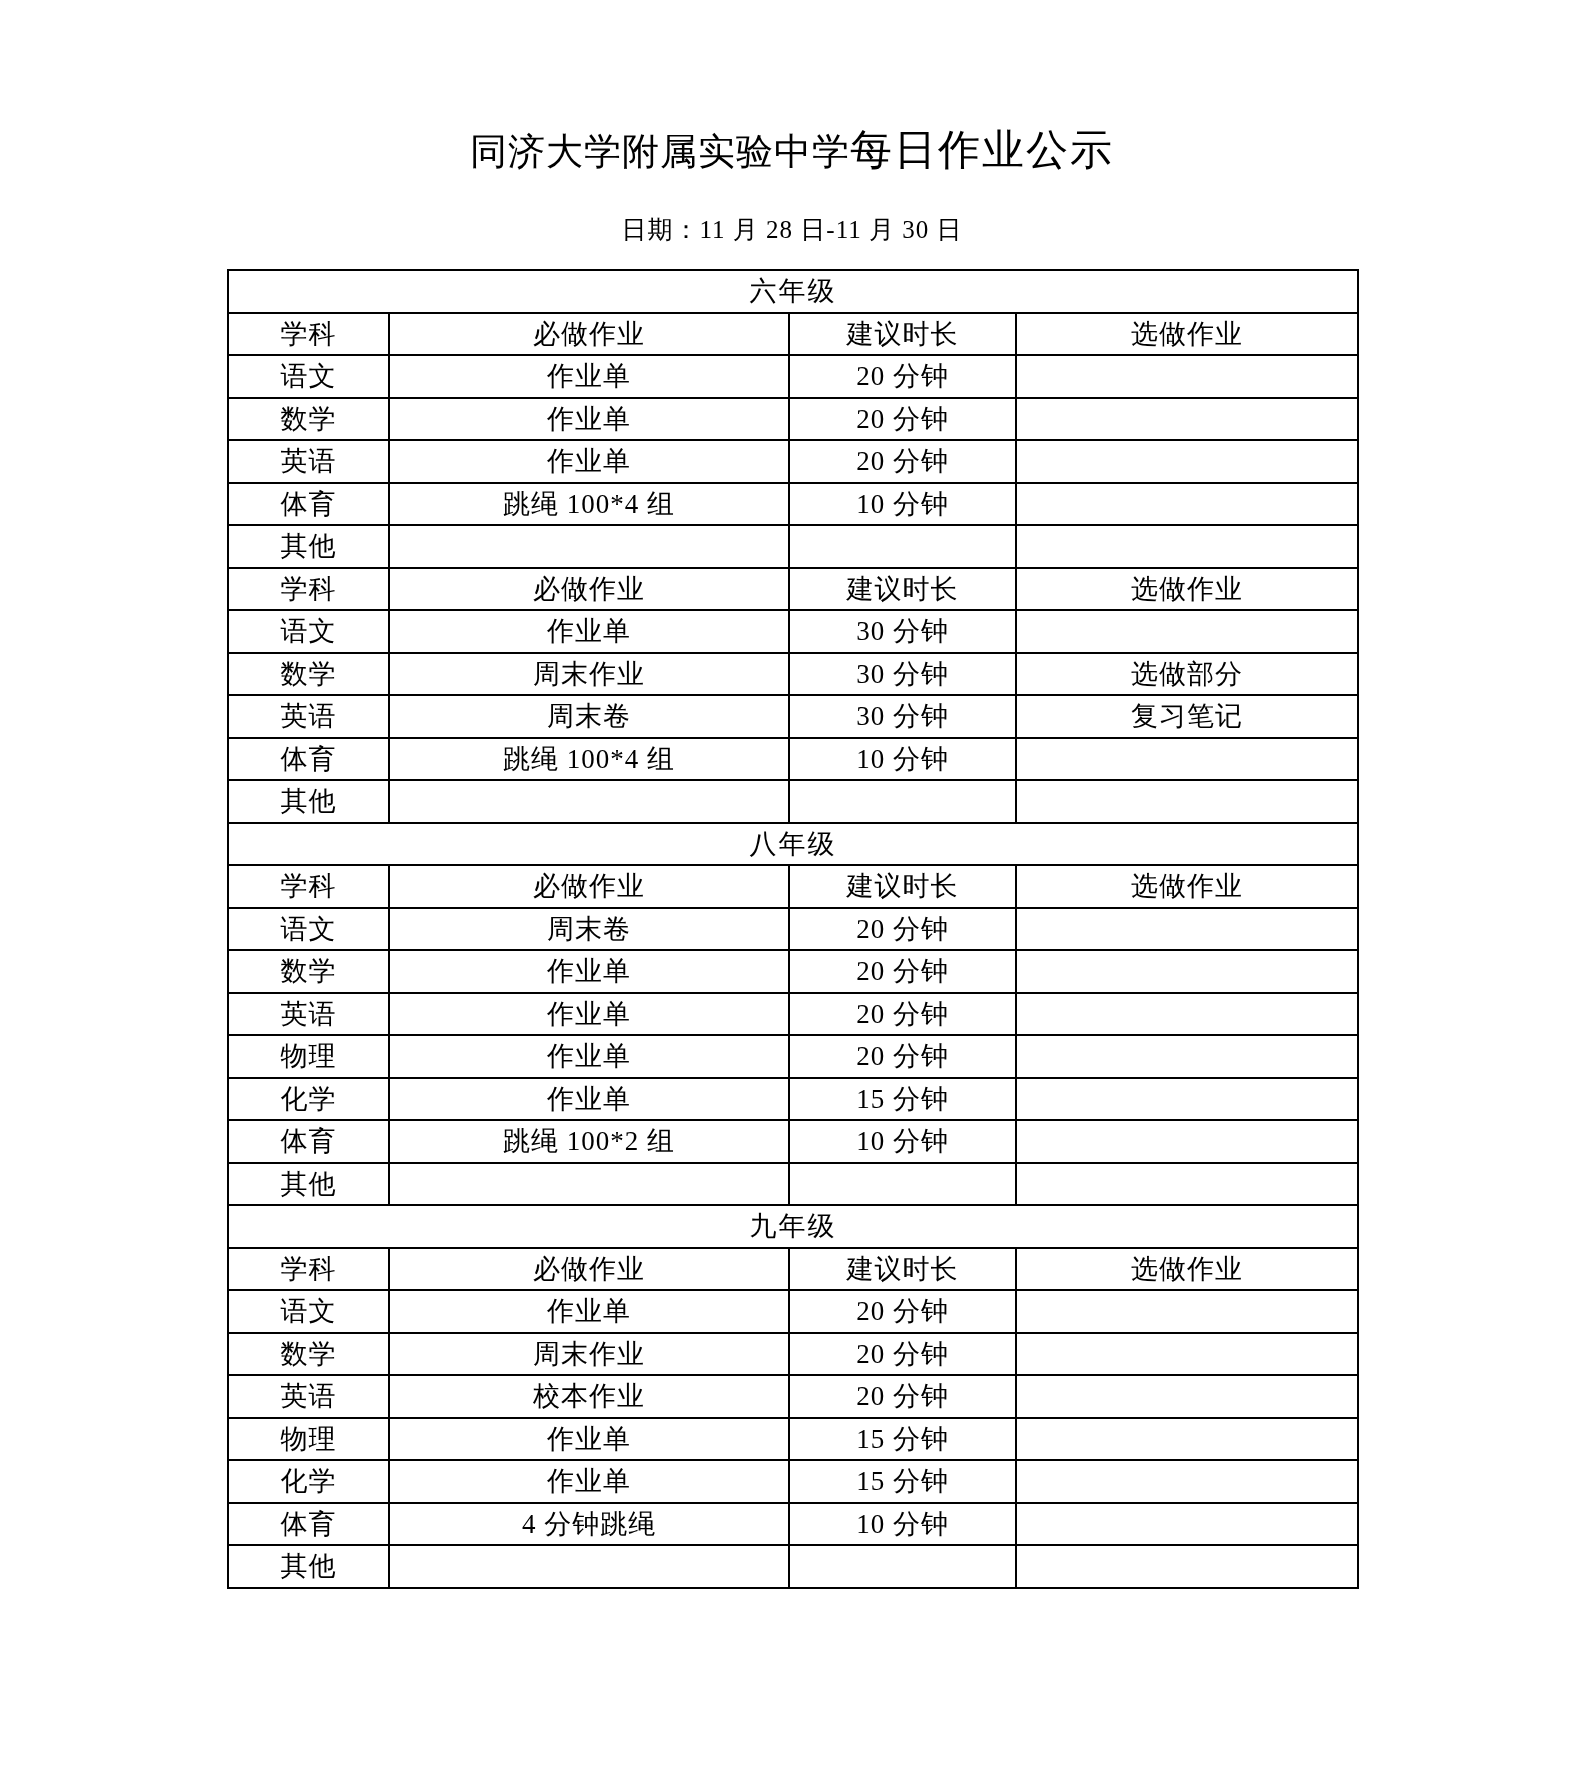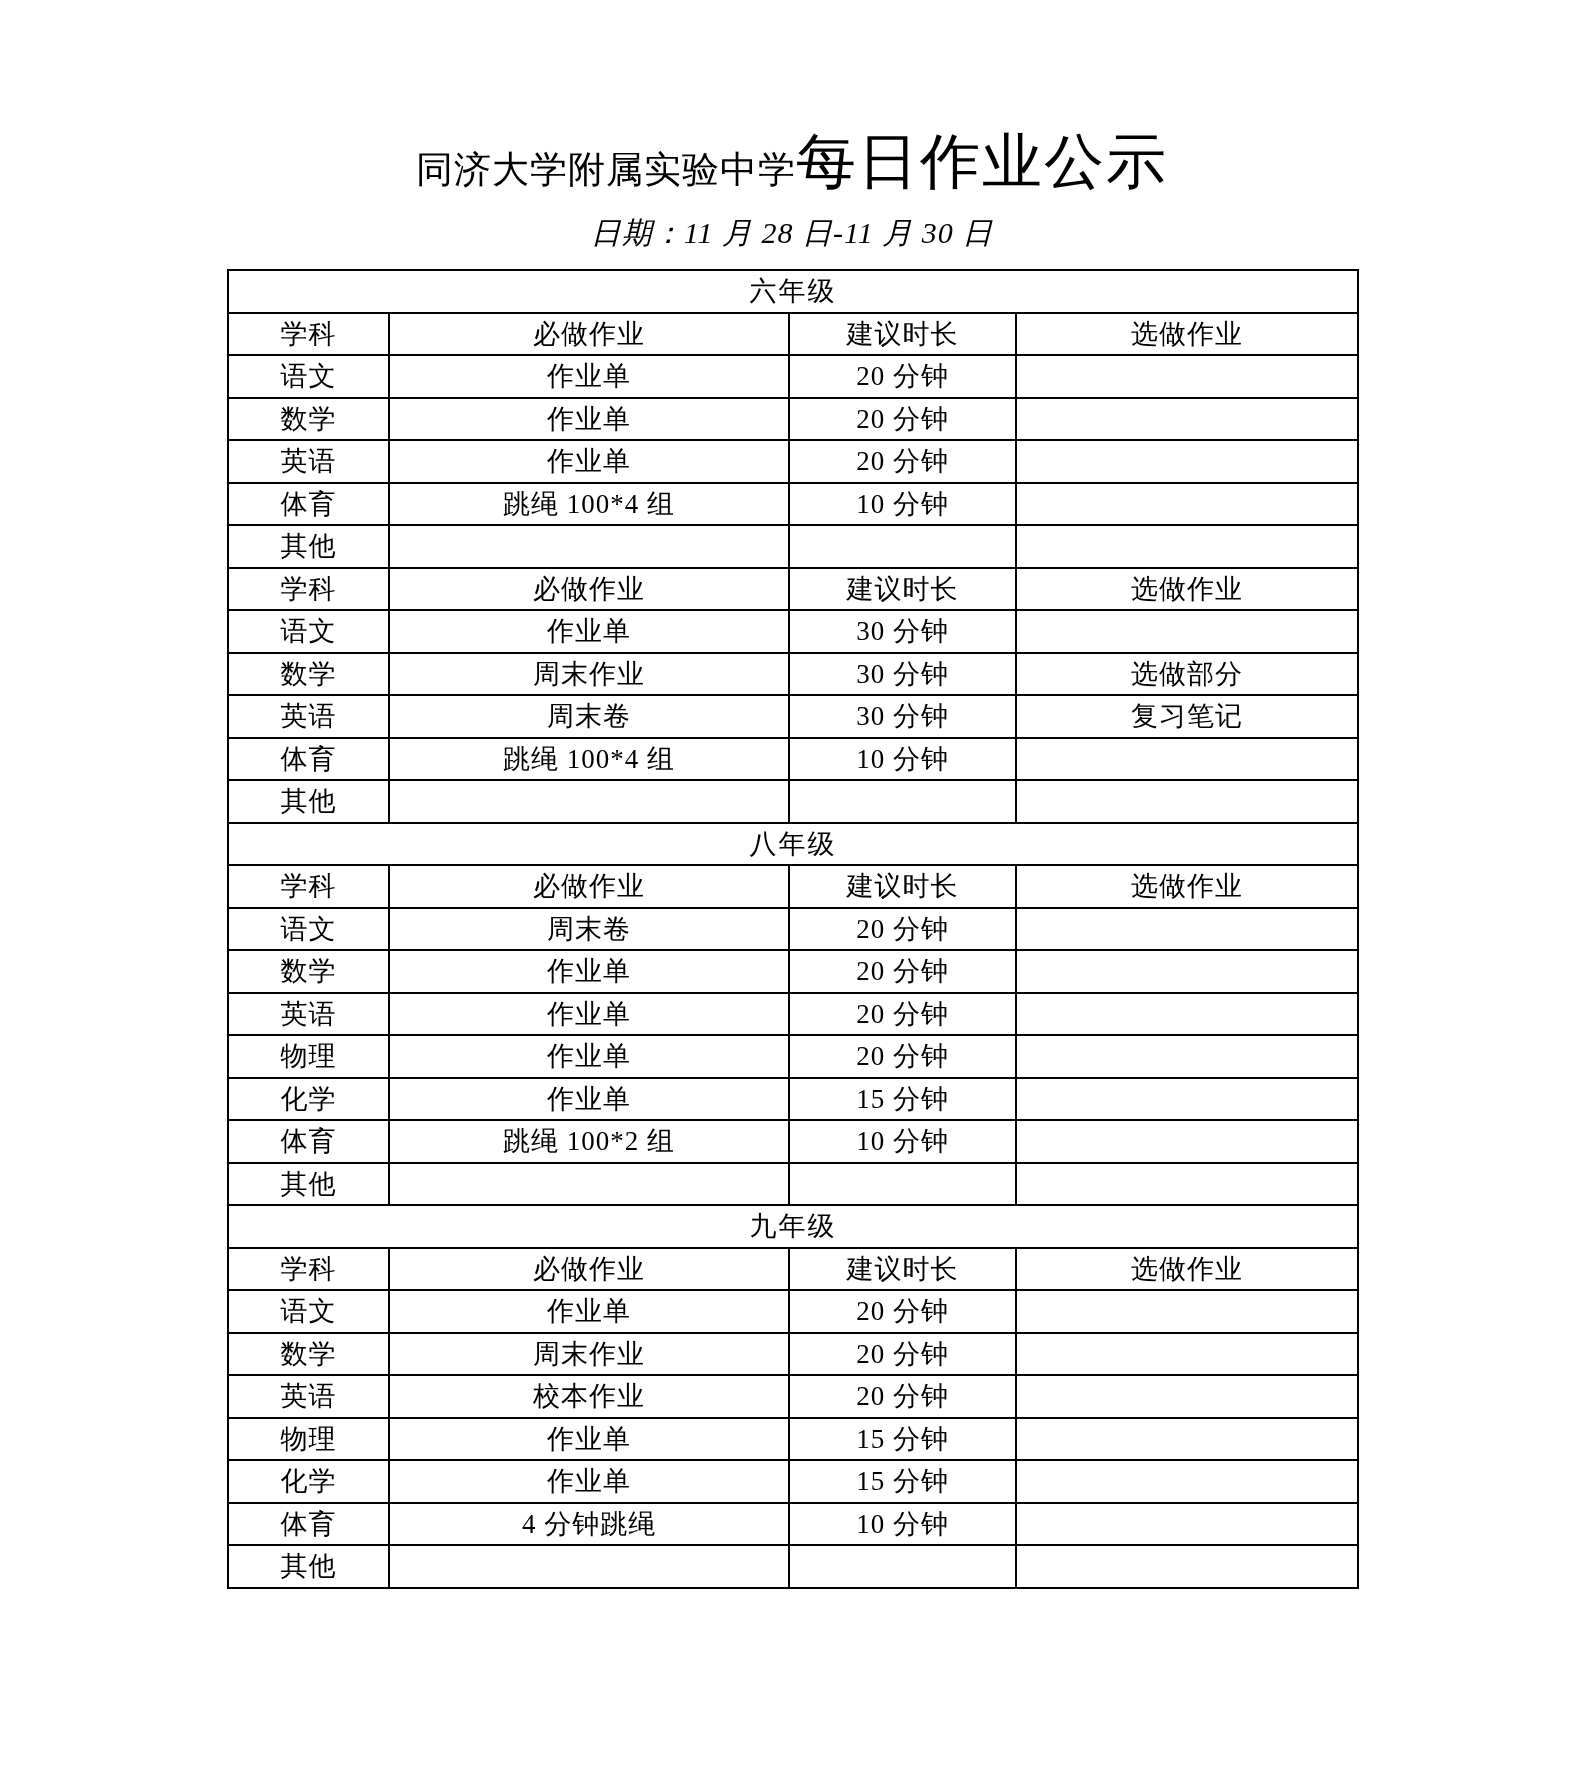--- a/index.html
+++ b/index.html
@@ -27,32 +27,31 @@
     left: 0;
     width: 100%;
     text-align: center;
     white-space: nowrap;
   }
   .title .small {
     font-size: 37px;
     letter-spacing: 1px;
   }
   .title .large {
-    font-size: 60px;
+    font-size: 42px;
     letter-spacing: 2px;
   }
   .date {
     position: absolute;
     top: 213px;
     left: 0;
     width: 100%;
     text-align: center;
-    font-size: 30px;
+    font-size: 25px;
     letter-spacing: 1px;
-    font-style: italic;
   }
   table.hw {
     position: absolute;
     top: 269px;
     left: 0;
     width: 1130px;
     border-collapse: collapse;
     table-layout: fixed;
   }
   table.hw td {

